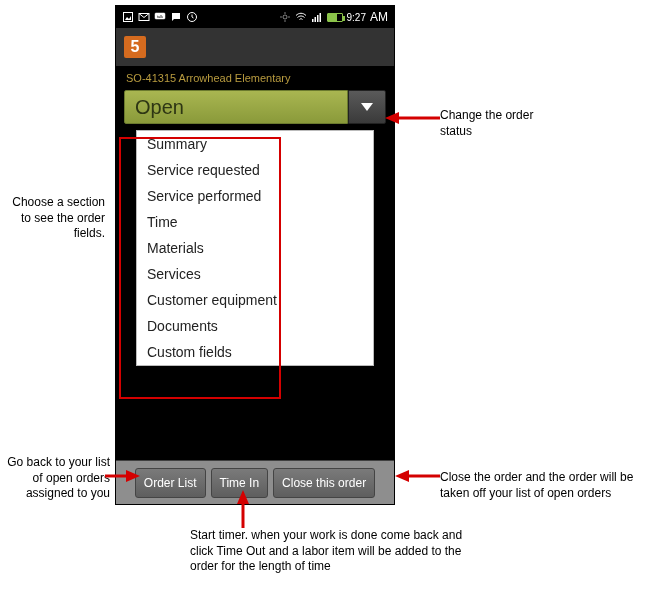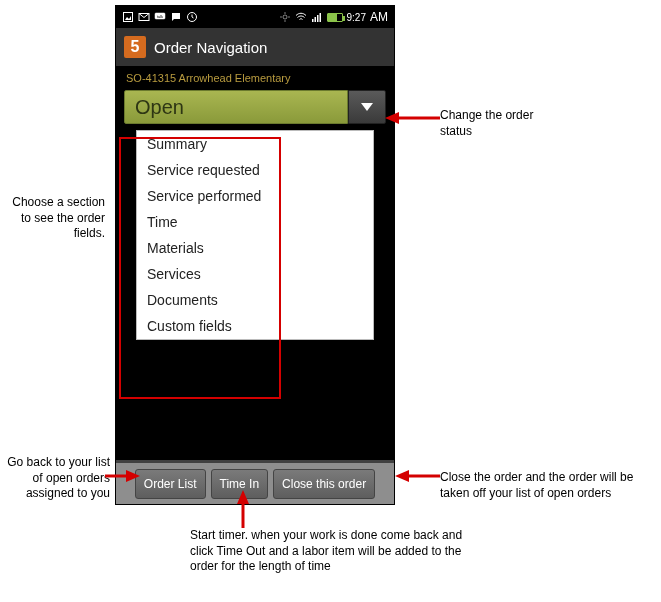--- a/index.html
+++ b/index.html
@@ -108,21 +108,21 @@
   .bottom-bar {
     position: absolute;
     bottom: 0; left: 0; right: 0;
     height: 44px;
     background: #8e8e8e;
     display: flex;
     align-items: center;
     justify-content: center;
     gap: 5px;
     padding: 0 5px;
-    border-top: 3px solid #404040;
+    border-top: 1px solid #404040;
   }
   .bar-btn {
     background: linear-gradient(#7a7a7a, #5e5e5e);
     border: 1px solid #444;
     color: #fff;
     font-size: 12px;
     padding: 7px 8px;
     border-radius: 3px;
     cursor: pointer;
     white-space: nowrap;
@@ -188,41 +188,41 @@
       <div class="battery">
           <div class="battery-fill"></div>
         </div>
       <span>9:27</span>
       <span style="font-size:12px">AM</span>
     </div>
   </div>
 
   <div class="app-header">
     <div class="logo">5</div>
-    <span>Order Navigation</span>
   </div>
 
   <div class="order-ref">SO-41315 Arrowhead Elementary</div>
 
   <div class="status-row">
     <div class="status-select">
       <span>Open</span>
     </div>
     <div class="status-btn">
       <div class="tri-down"></div>
     </div>
   </div>
 
   <div class="sections">
     <div class="section-item">Summary</div>
     <div class="section-item">Service requested</div>
     <div class="section-item">Service performed</div>
     <div class="section-item">Time</div>
     <div class="section-item">Materials</div>
     <div class="section-item">Services</div>
+    <div class="section-item">Customer equipment</div>
     <div class="section-item">Documents</div>
     <div class="section-item">Custom fields</div>
   </div>
 
   <div class="bottom-bar">
     <button class="bar-btn">Order List</button>
     <button class="bar-btn">Time In</button>
     <button class="bar-btn">Close this order</button>
   </div>
 

